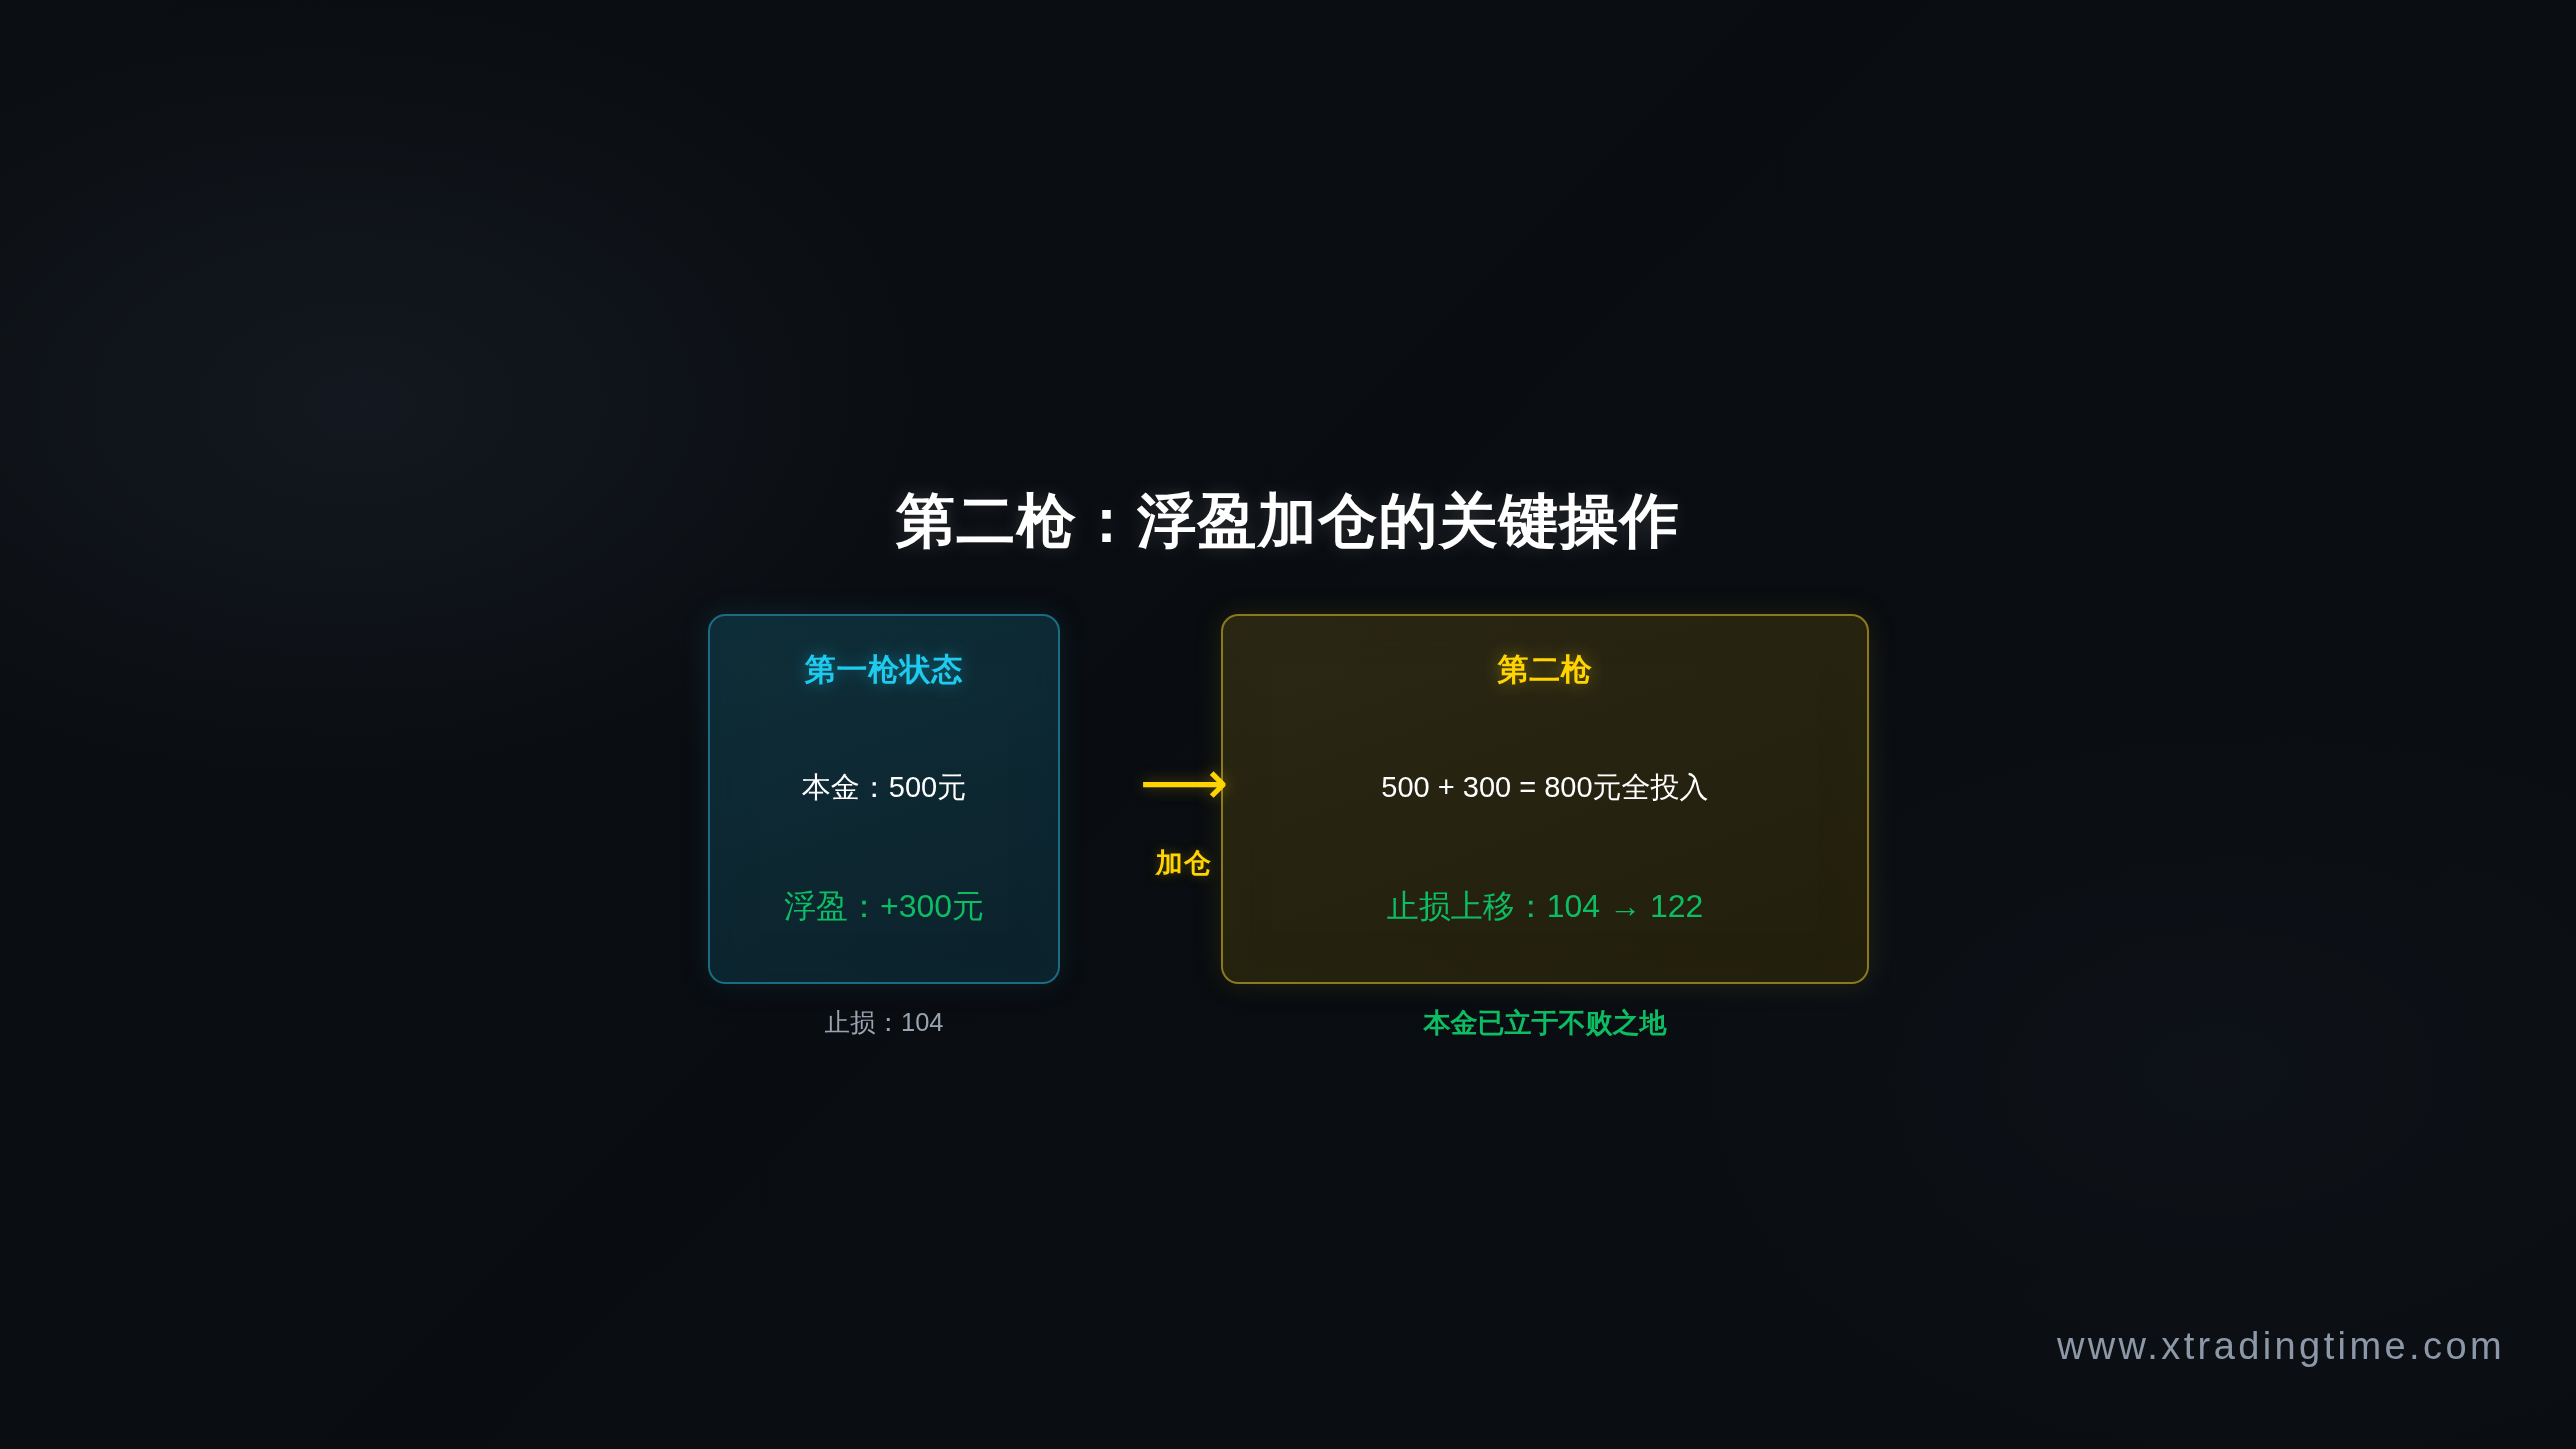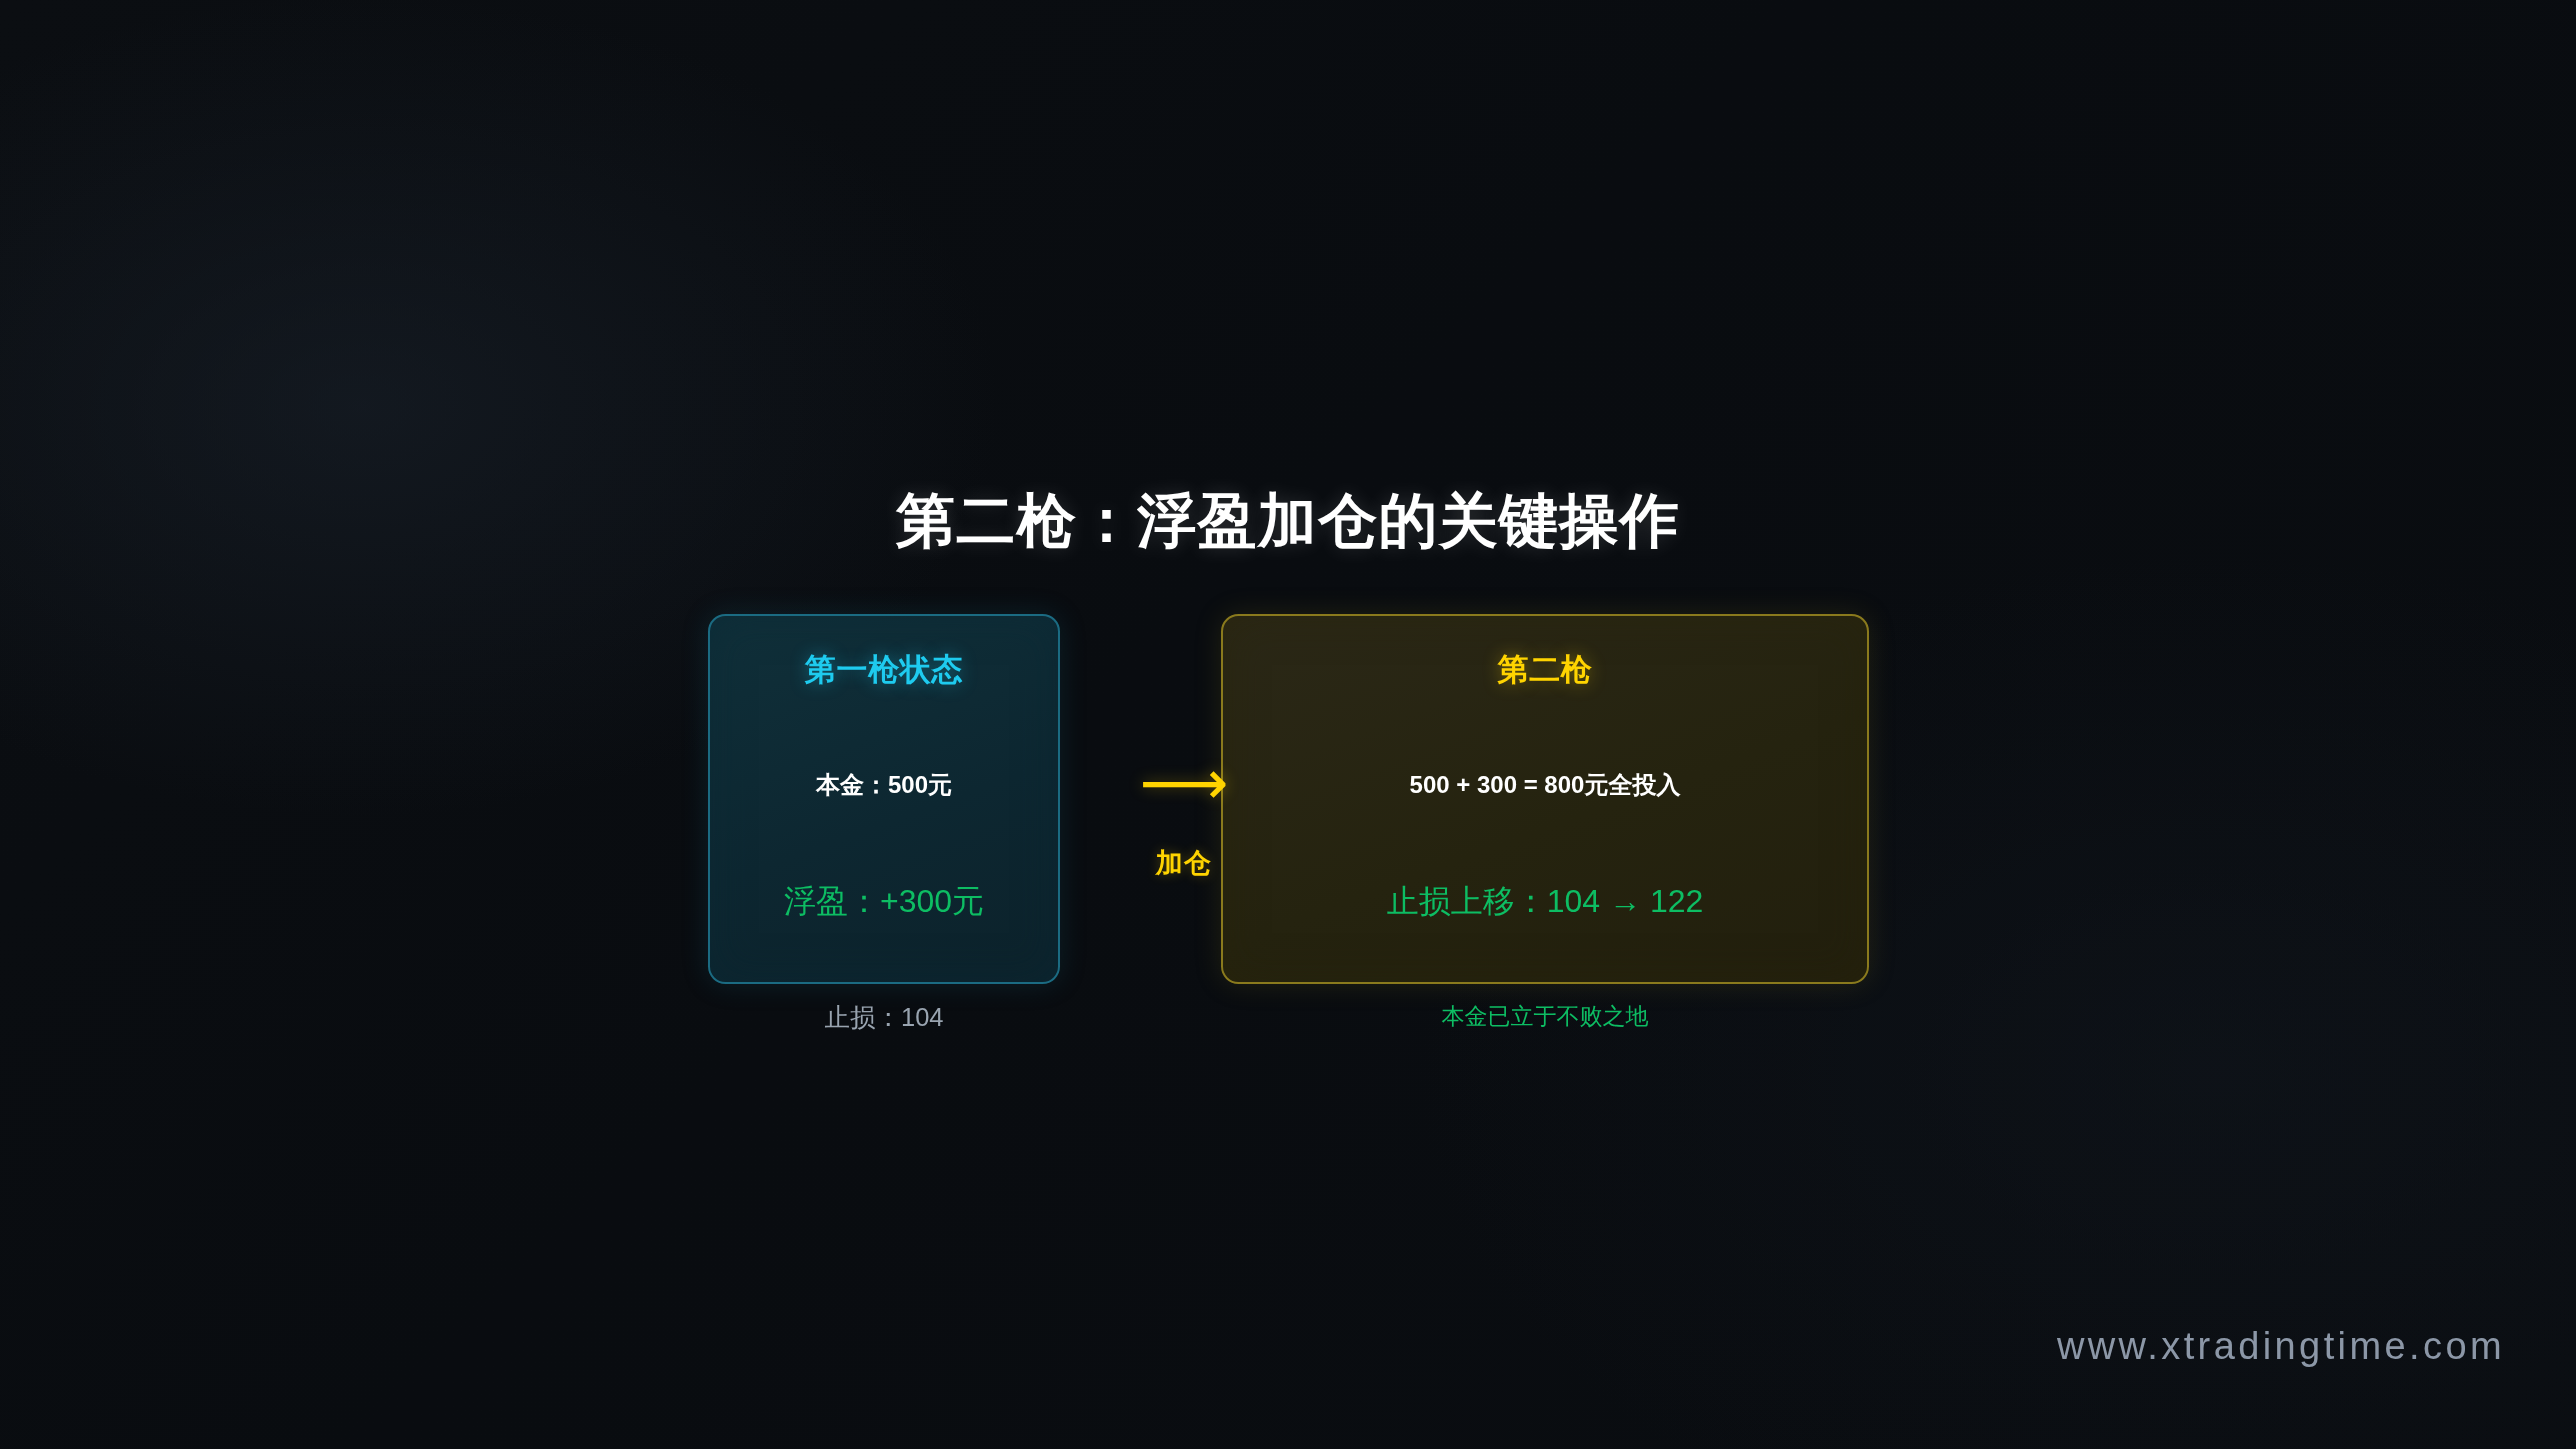--- a/index.html
+++ b/index.html
@@ -94,32 +94,32 @@
     color: #ffd400;
     text-shadow: 0 0 17.4px rgba(255,212,0,0.38);
   }
 
   .card-line {
     line-height: 1;
     white-space: nowrap;
   }
 
   .line-primary-white {
-    font-size: 24px;
-    font-weight: 700;
+    font-size: 29px;
+    font-weight: 400;
     color: #ffffff;
   }
   .line-green {
     font-size: 32px;
     font-weight: 400;
     color: #0dbd63;
   }
   .line-green-sm {
-    font-size: 23px;
-    font-weight: 400;
+    font-size: 27px;
+    font-weight: 700;
     color: #0dbd63;
   }
   .line-muted {
     font-size: 25.5px;
     font-weight: 400;
     color: #99a4b0;
   }
 
   
   .card-first .sp1 { height: 48px; }

